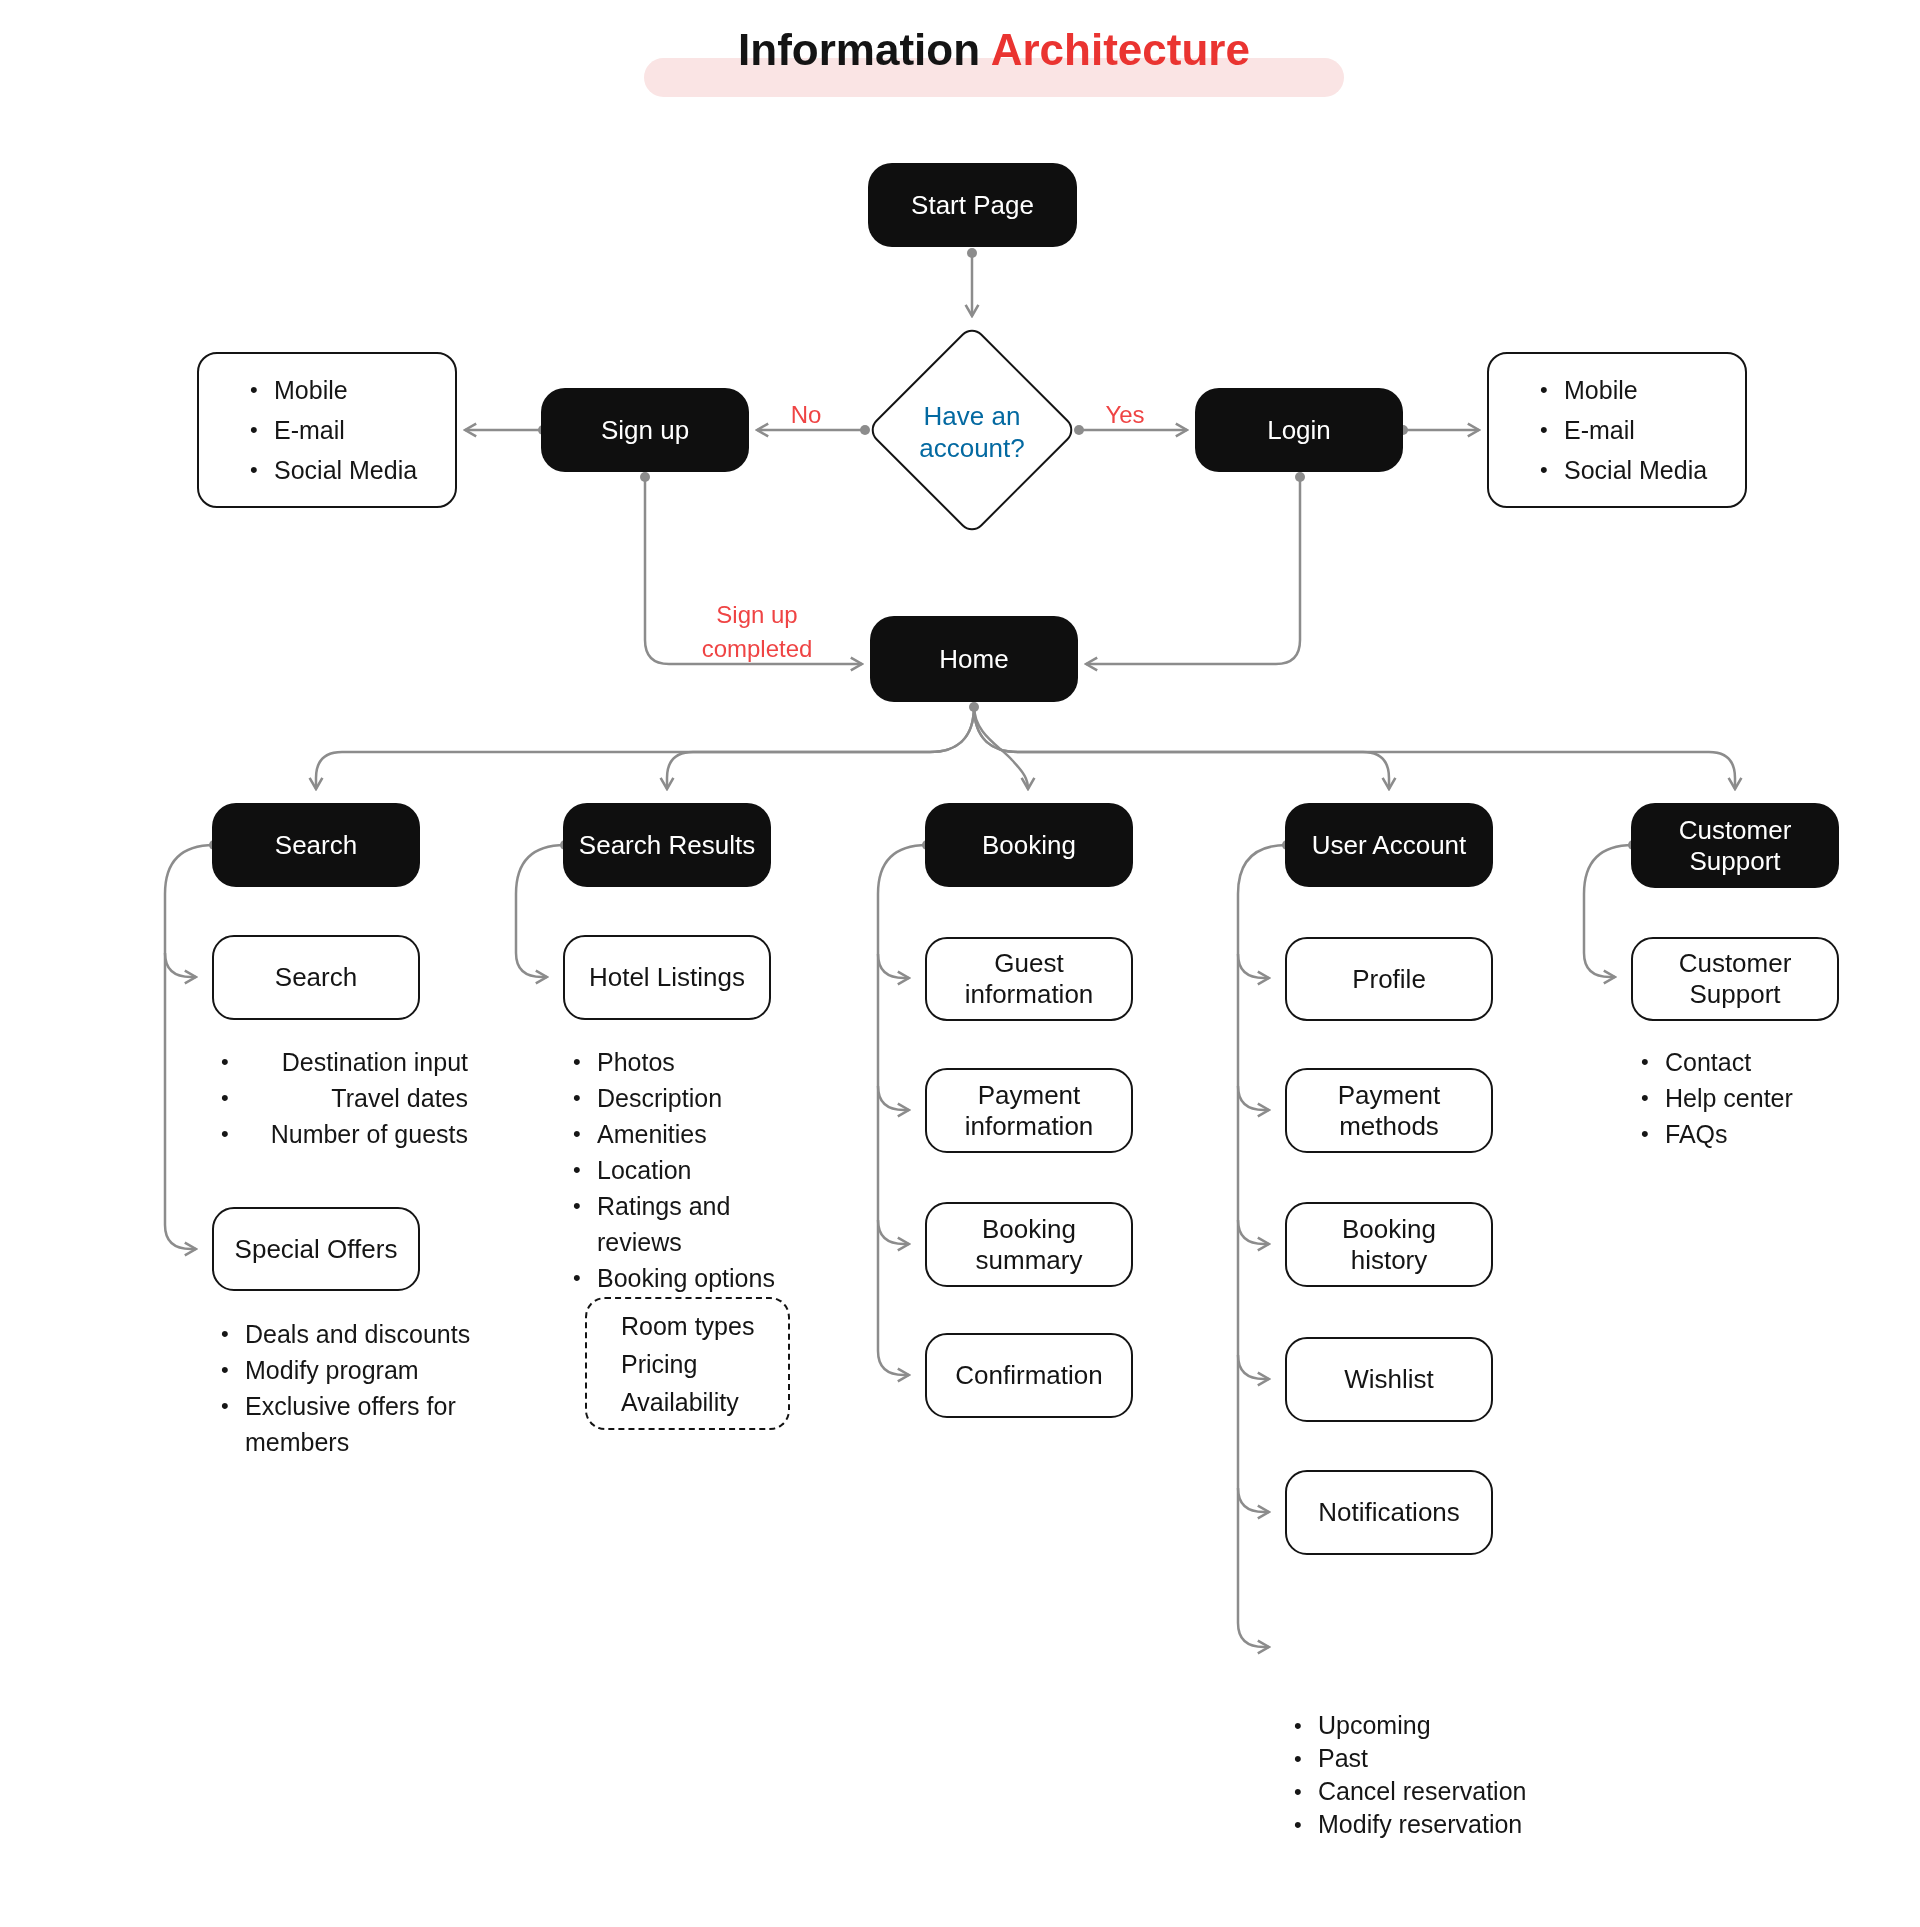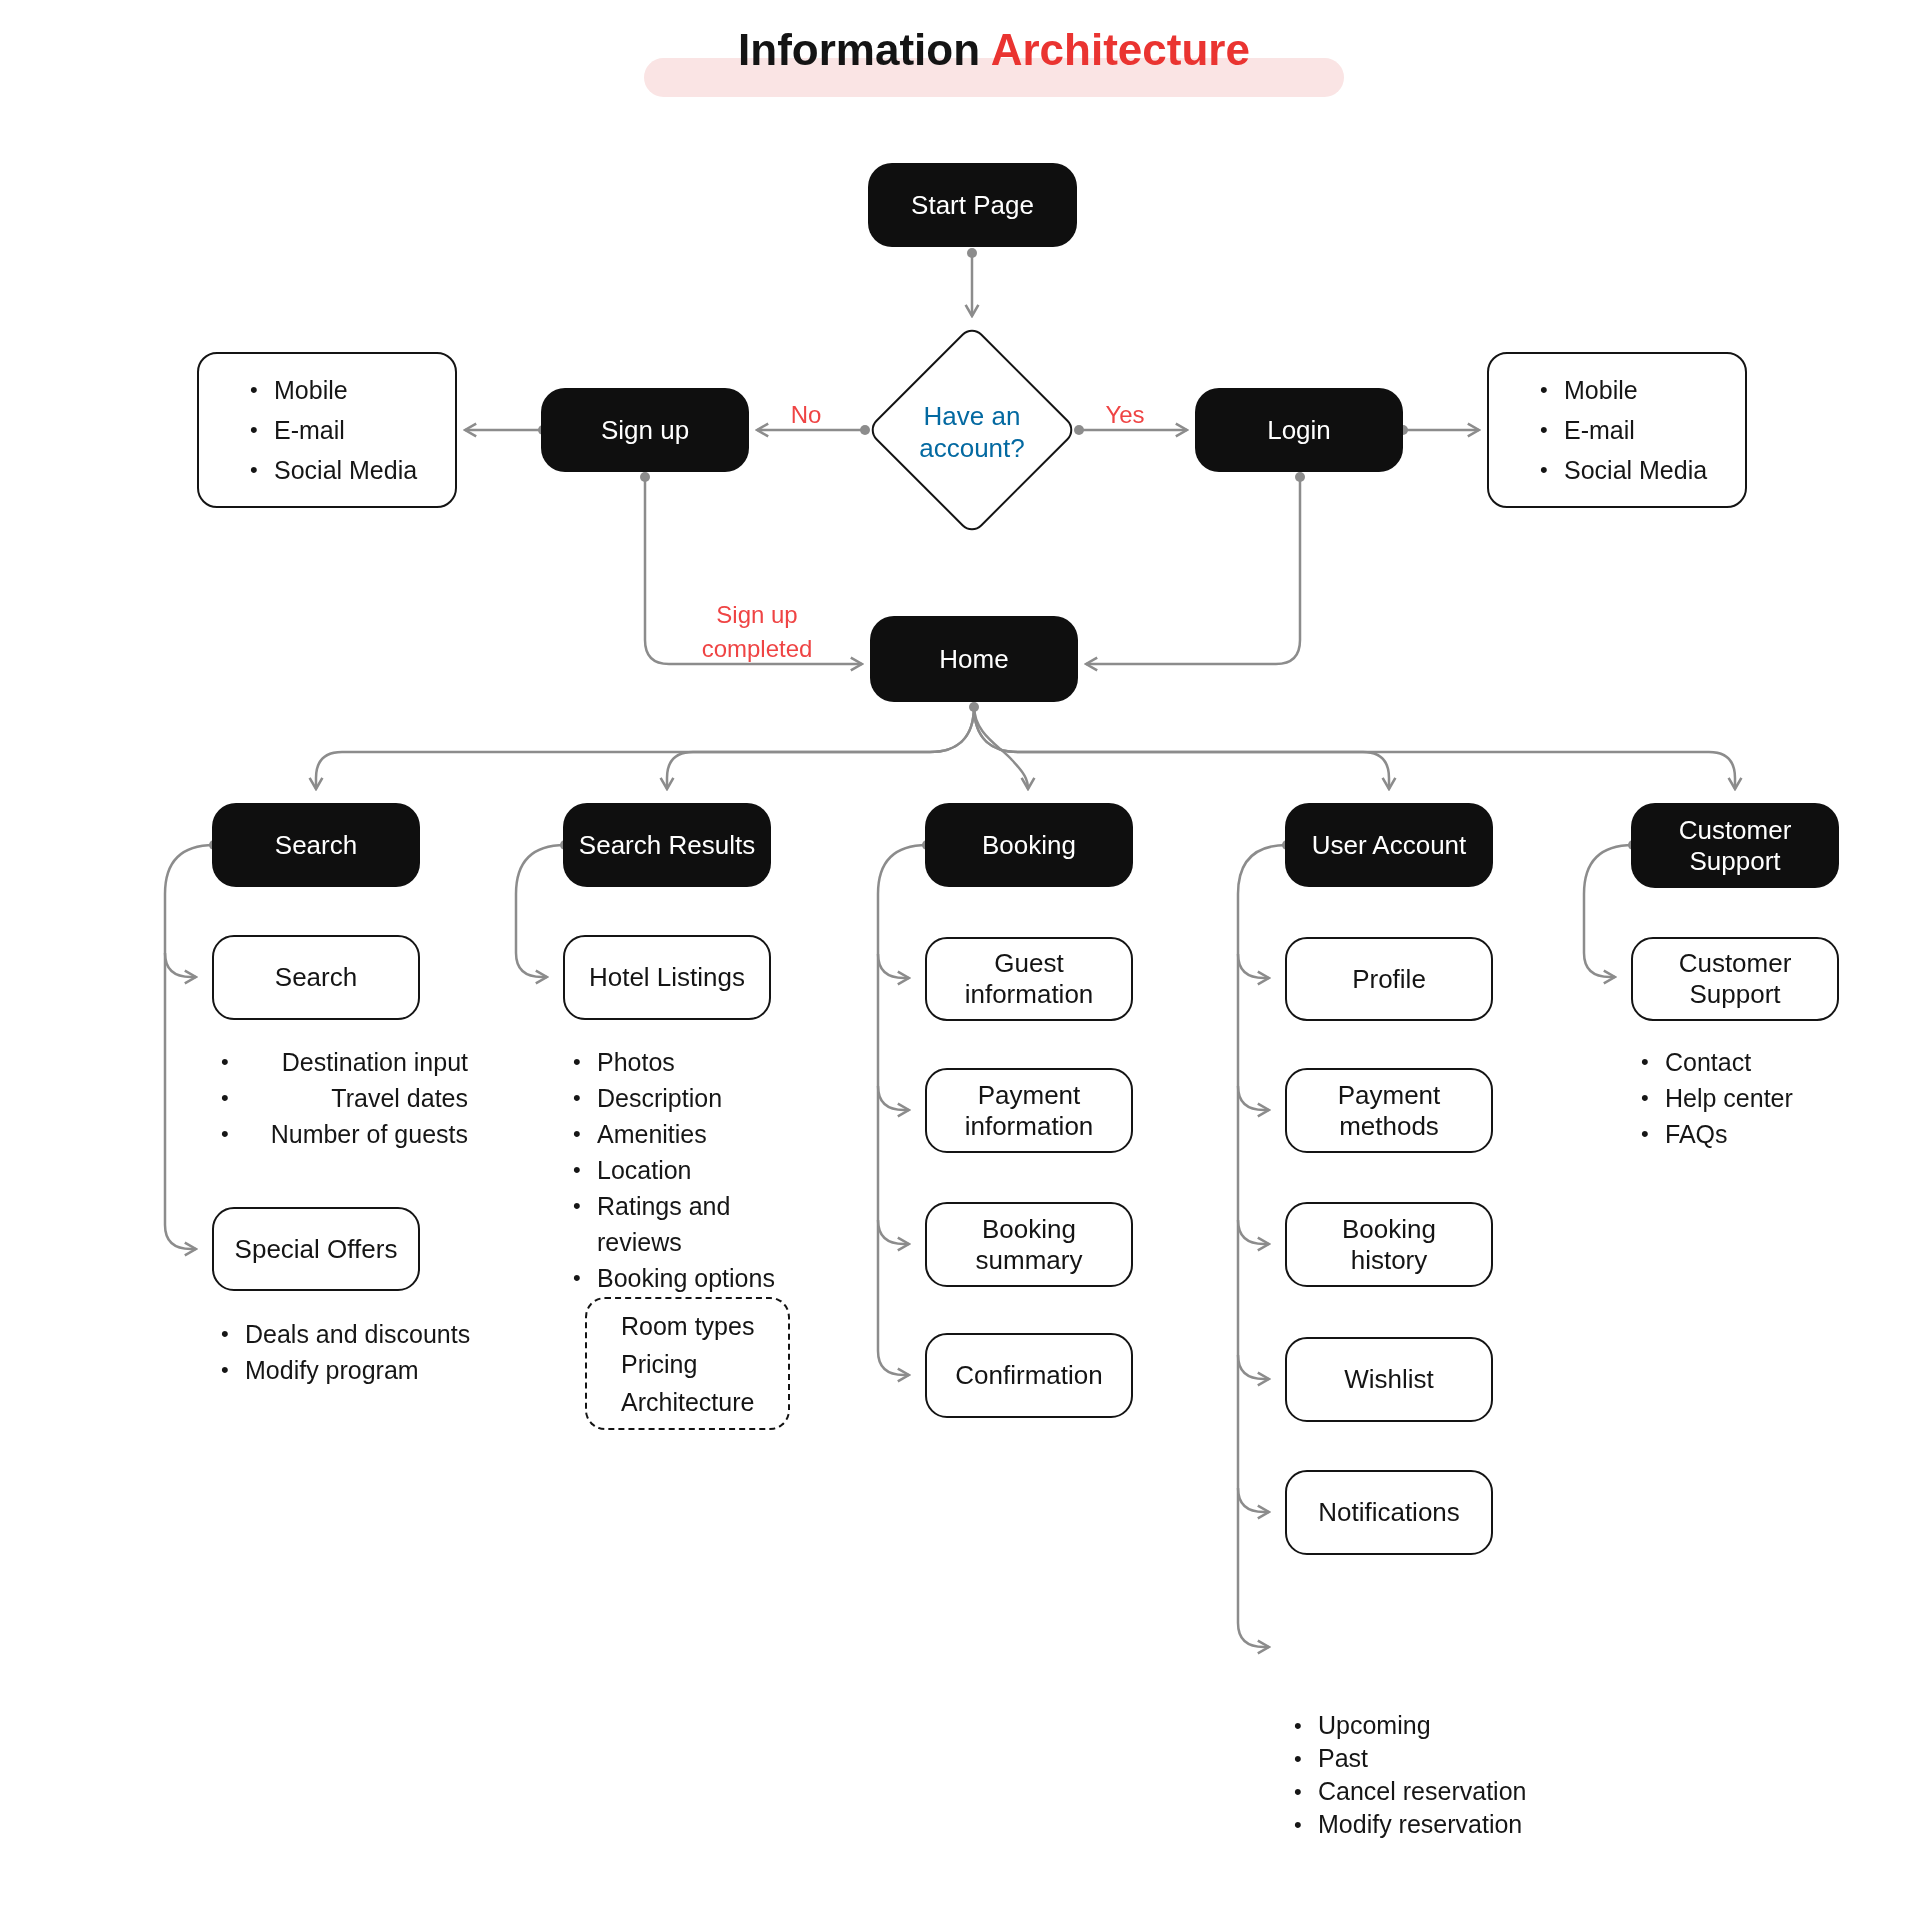--- a/index.html
+++ b/index.html
@@ -174,35 +174,37 @@
   <div class="obox" style="left:212px;top:935px;width:208px;height:85px;">Search</div>
   <ul class="blist" style="left:218px;top:1044px;width:250px;text-align:right;">
     <li>Destination input</li>
     <li>Travel dates</li>
     <li>Number of guests</li>
   </ul>
   <div class="obox" style="left:212px;top:1207px;width:208px;height:84px;">Special Offers</div>
   <ul class="blist" style="left:218px;top:1316px;width:270px;">
     <li>Deals and discounts</li>
     <li>Modify program</li>
+    <li>Exclusive offers for
+members</li>
   </ul>
 
   <div class="obox" style="left:563px;top:935px;width:208px;height:85px;">Hotel Listings</div>
   <ul class="blist" style="left:570px;top:1044px;width:245px;">
     <li>Photos</li>
     <li>Description</li>
     <li>Amenities</li>
     <li>Location</li>
     <li>Ratings and
 reviews</li>
     <li>Booking options</li>
   </ul>
   <div class="dashedbox" style="left:585px;top:1297px;width:205px;height:133px;">Room types
 Pricing
-Architecture</div>
+Availability</div>
 
   <div class="obox" style="left:925px;top:937px;width:208px;height:84px;">Guest
 information</div>
   <div class="obox" style="left:925px;top:1068px;width:208px;height:85px;">Payment
 information</div>
   <div class="obox" style="left:925px;top:1202px;width:208px;height:85px;">Booking
 summary</div>
   <div class="obox" style="left:925px;top:1333px;width:208px;height:85px;">Confirmation</div>
 
   <div class="obox" style="left:1285px;top:937px;width:208px;height:84px;">Profile</div>

